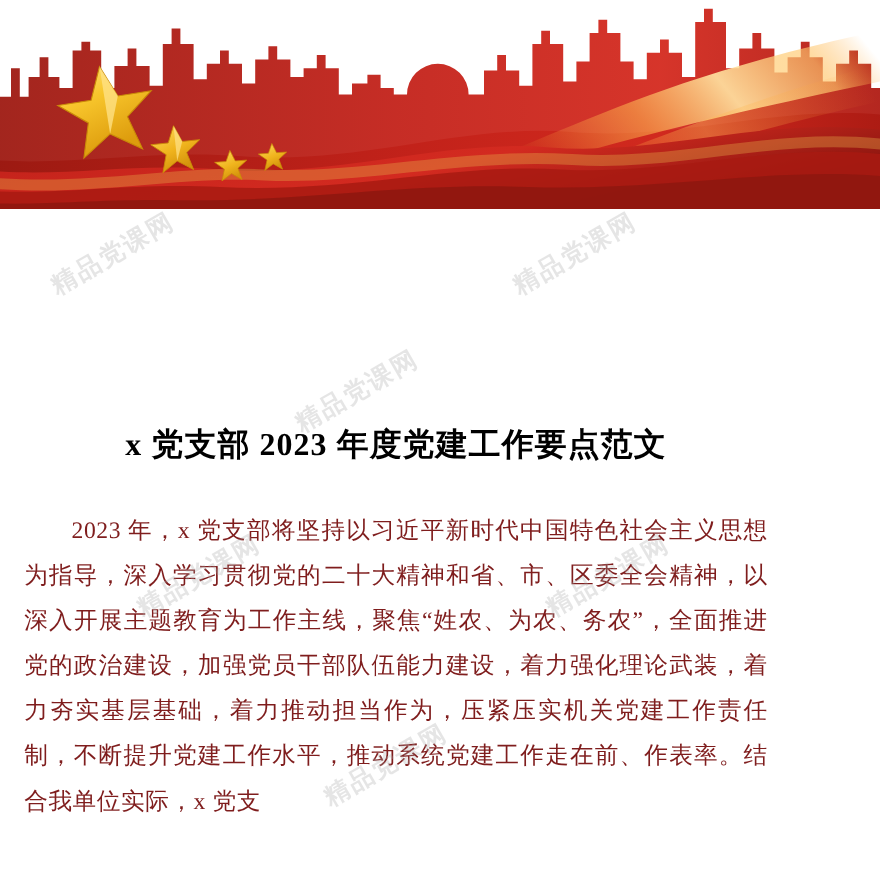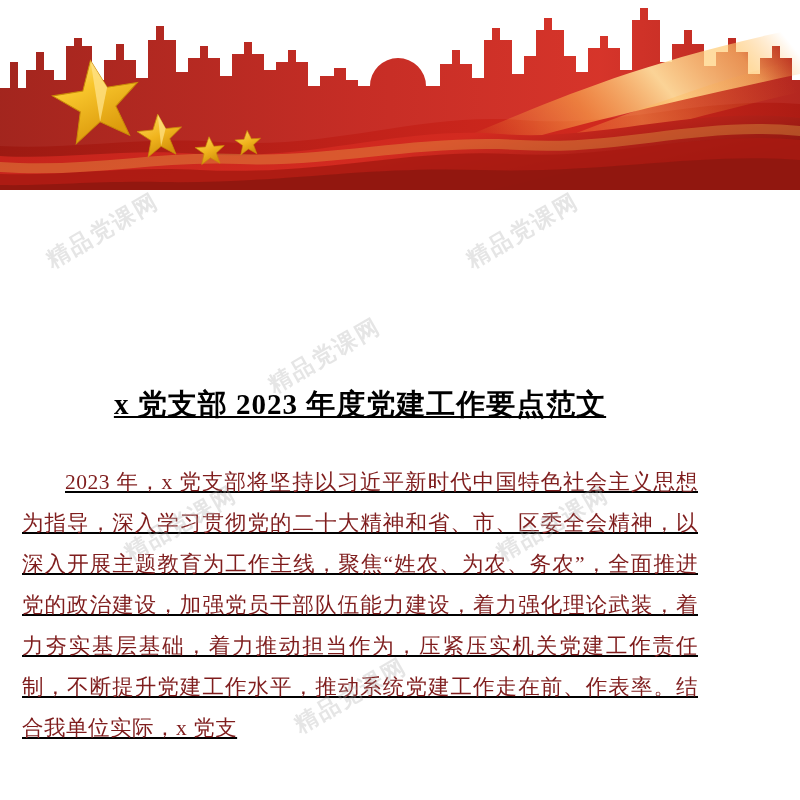--- a/index.html
+++ b/index.html
@@ -50,21 +50,20 @@
     pointer-events: none;
     user-select: none;
   }
 
   
   #doc {
     position: absolute;
     left: 0;
     top: 190px;
     width: 720px;
-    text-decoration: underline;
   }
   #doc-title {
     margin-top: 195px;
     text-align: center;
     font-size: 29px;
     font-weight: bold;
     color: #000000;
     letter-spacing: 1px;
     font-family: "Liberation Serif", serif;
   }

